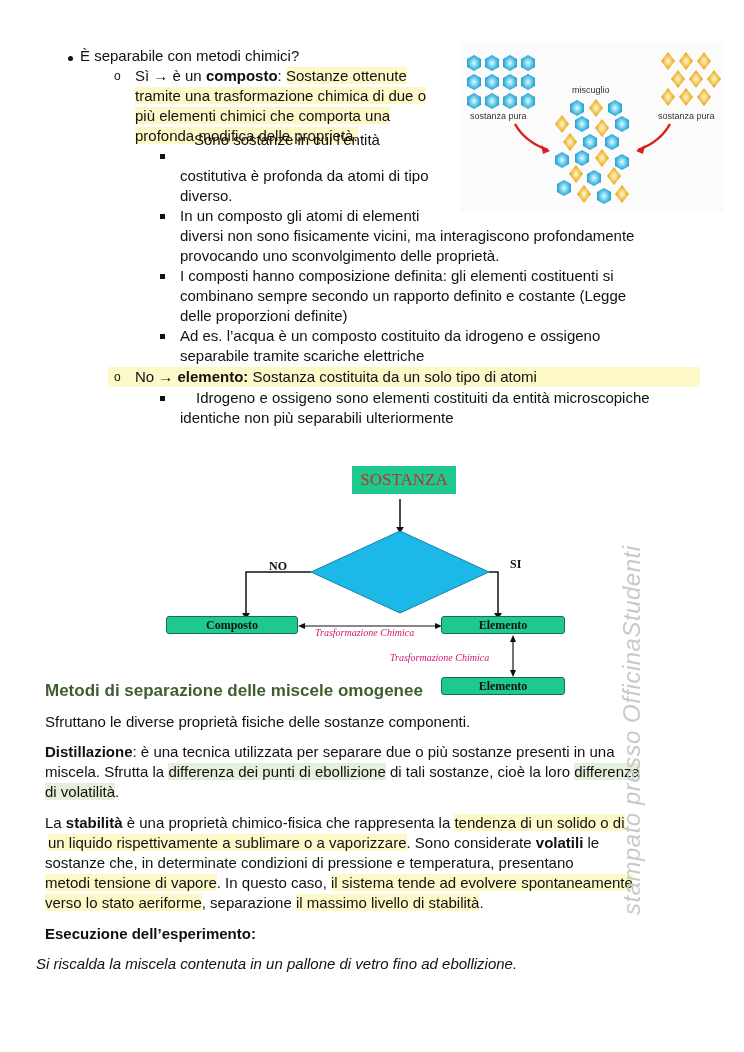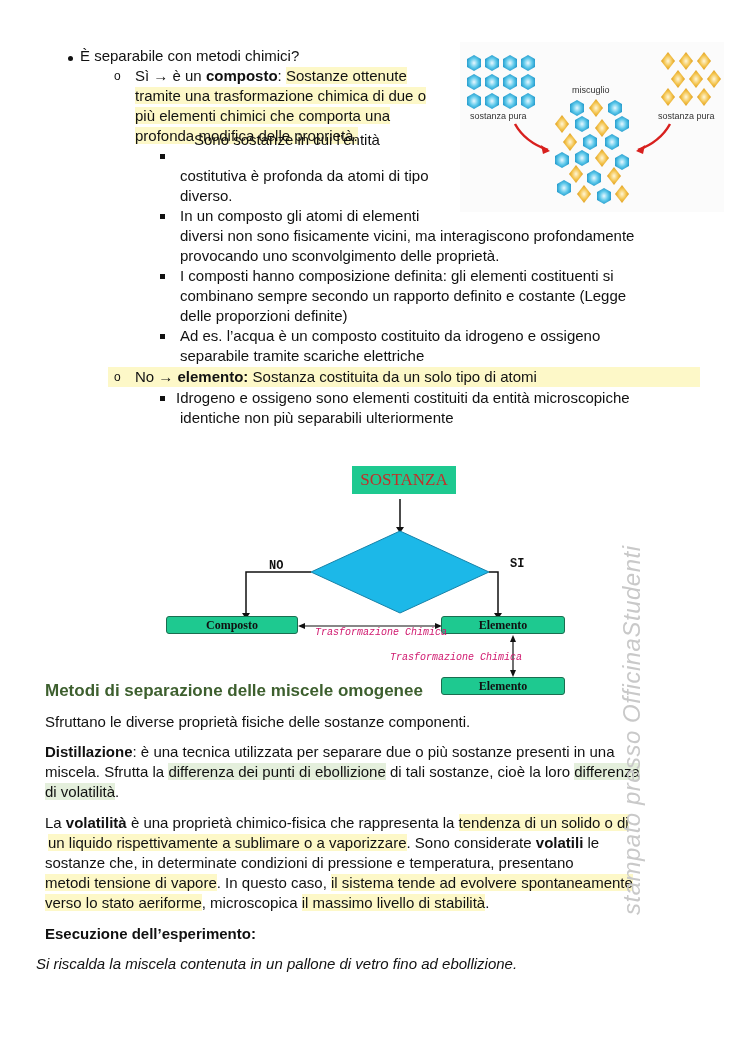--- a/index.html
+++ b/index.html
@@ -9,21 +9,21 @@
   .line { position:absolute; white-space:nowrap; line-height:20px; font-size:15px; }
   .hl { background:#fdf8c8; }
   .hlg { background:#e4efdc; }
   b { font-weight:bold; }
   .bullet-disc { position:absolute; width:5px; height:5px; border-radius:50%; background:#111; }
   .bullet-o { position:absolute; font-size:12px; line-height:20px; }
   .bullet-sq { position:absolute; width:5px; height:5px; background:#111; }
   h2.section { position:absolute; margin:0; font-size:17px; font-weight:bold; color:#3d5f2e; white-space:nowrap; }
   .fc-box { position:absolute; background:#1ec990; border:1px solid #1a6e50; border-radius:3px;
             font-family:"Liberation Serif", serif; font-weight:bold; font-size:12px; text-align:center; color:#111; }
-  .fc-label { position:absolute; font-family:Liberation Mono, monospace; white-space:nowrap; }
+  .fc-label { position:absolute; font-family:Liberation Serif, serif; white-space:nowrap; }
   .watermark { position:absolute; left:618px; top:915px; transform-origin:0 0; transform:rotate(-90deg);
                font-size:24px; font-style:italic; color:#c9c9c9; white-space:nowrap; letter-spacing:0.5px; }
 </style>
 </head>
 <body>
 
 <span class="bullet-disc" style="left:68px;top:56px;"></span>
 <div class="line" style="left:80px;top:46px;">È separabile con metodi chimici?</div>
 
 <span class="bullet-o" style="left:114px;top:66px;">o</span>
@@ -49,21 +49,21 @@
 
 <span class="bullet-sq" style="left:160px;top:334px;"></span>
 <div class="line" style="left:180px;top:326px;">Ad es. l’acqua è un composto costituito da idrogeno e ossigeno</div>
 <div class="line" style="left:180px;top:346px;">separabile tramite scariche elettriche</div>
 
 <div class="abs hl" style="left:108px;top:367px;width:592px;height:20px;"></div>
 <span class="bullet-o" style="left:114px;top:367px;">o</span>
 <div class="line" style="left:135px;top:367px;"><span>No → </span><b>elemento:</b><span> Sostanza costituita da un solo tipo di atomi</span></div>
 
 <span class="bullet-sq" style="left:160px;top:396px;"></span>
-<div class="line" style="left:176px;top:388px;">Idrogeno e ossigeno sono elementi costituiti da entità microscopiche</div>
+<div class="line" style="left:196px;top:388px;">Idrogeno e ossigeno sono elementi costituiti da entità microscopiche</div>
 <div class="line" style="left:180px;top:408px;">identiche non più separabili ulteriormente</div>
 
 <div class="abs" style="left:460px;top:42px;width:264px;height:170px;background:#fbfbfb;">
   <svg width="264" height="170">
     <defs>
       <radialGradient id="gb" cx="50%" cy="50%" r="50%">
           <stop offset="0%" stop-color="#e8f8ff"></stop>
           <stop offset="60%" stop-color="#5cc8ea"></stop>
           <stop offset="100%" stop-color="#2a9fcf"></stop>
         </radialGradient>
@@ -159,22 +159,22 @@
   <span class="fc-label" style="left:230px;top:189px;font-style:italic;font-size:10px;color:#d0186e;">Trasformazione Chimica</span>
 </div>
 
 <h2 class="section" style="left:45px;top:681px;">Metodi di separazione delle miscele omogenee</h2>
 <div class="line" style="left:45px;top:712px;">Sfruttano le diverse proprietà fisiche delle sostanze componenti.</div>
 
 <div class="line" style="left:45px;top:742px;"><b>Distillazione</b><span>: è una tecnica utilizzata per separare due o più sostanze presenti in una</span></div>
 <div class="line" style="left:45px;top:762px;"><span>miscela. Sfrutta la </span><span class="hlg">differenza dei punti di ebollizione</span><span> di tali sostanze, cioè la loro </span><span class="hlg">differenza</span></div>
 <div class="line" style="left:45px;top:782px;"><span class="hlg">di volatilità</span><span>.</span></div>
 
-<div class="line" style="left:45px;top:813px;"><span>La </span><b>volatilità</b><span> è una proprietà chimico-fisica che rappresenta la </span><span class="hl">tendenza di un solido o di</span></div>
+<div class="line" style="left:45px;top:813px;"><span>La </span><b>stabilità</b><span> è una proprietà chimico-fisica che rappresenta la </span><span class="hl">tendenza di un solido o di</span></div>
 <div class="line" style="left:48px;top:833px;"><span class="hl">un liquido rispettivamente a sublimare o a vaporizzare</span><span>. Sono considerate </span><b>volatili</b><span> le</span></div>
 <div class="line" style="left:45px;top:853px;">sostanze che, in determinate condizioni di pressione e temperatura, presentano</div>
 <div class="line" style="left:45px;top:873px;"><span class="hl">metodi tensione di vapore</span><span>. In questo caso, </span><span class="hl">il sistema tende ad evolvere spontaneamente</span></div>
-<div class="line" style="left:45px;top:893px;"><span class="hl">verso lo stato aeriforme</span><span>, microscopica </span><span class="hl">il massimo livello di stabilità</span><span>.</span></div>
+<div class="line" style="left:45px;top:893px;"><span class="hl">verso lo stato aeriforme</span><span>, separazione </span><span class="hl">il massimo livello di stabilità</span><span>.</span></div>
 
 <div class="line" style="left:45px;top:924px;font-weight:bold;">Esecuzione dell’esperimento:</div>
 <div class="line" style="left:36px;top:954px;font-style:italic;">Si riscalda la miscela contenuta in un pallone di vetro fino ad ebollizione.</div>
 
 <div class="watermark">stampato presso OfficinaStudenti</div>
 
 </body></html>

